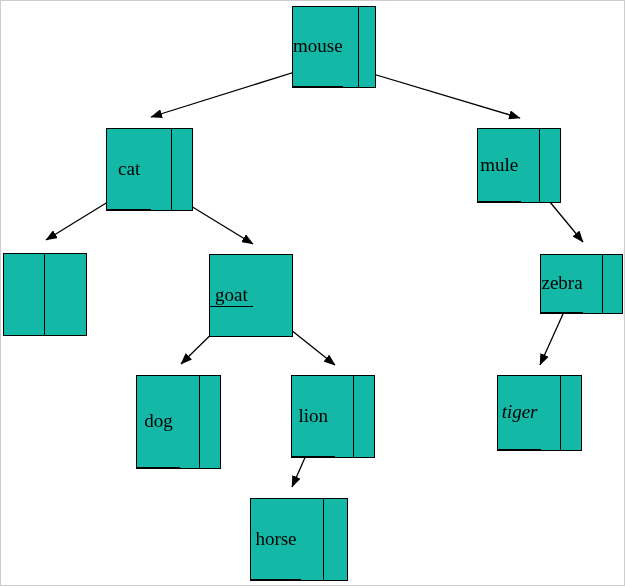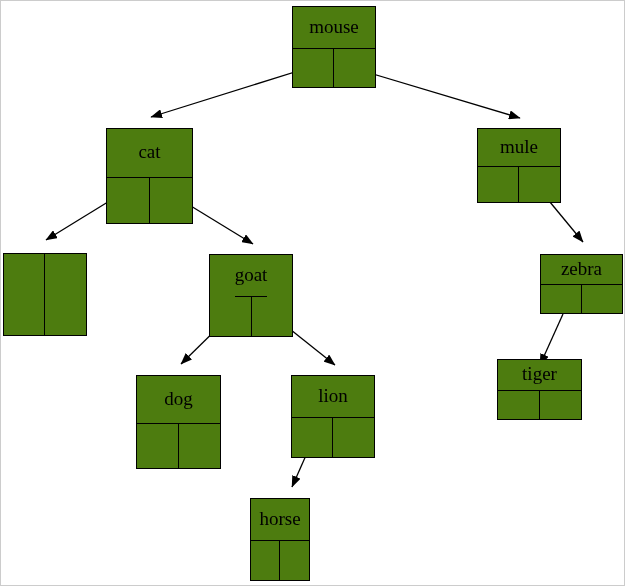--- a/index.html
+++ b/index.html
@@ -22,23 +22,23 @@
     left: 0;
     top: 0;
     width: 625px;
     height: 586px;
     pointer-events: none;
   }
   .node {
     position: absolute;
     box-sizing: border-box;
     border: 1.4px solid #000000;
-    background: #4d7c0f;
+    background: #14b8a6;
     display: flex;
-    flex-direction: column;
+    flex-direction: row;
   }
   .node-label {
     flex: 0 0 52%;
     display: flex;
     align-items: center;
     justify-content: center;
     font-size: 19px;
     line-height: 1;
     color: #000000;
     border-bottom: 1.4px solid #000000;
@@ -80,21 +80,21 @@
       </g>
   </svg>
   <div id="nodes-layer">
       <div class="node" style="left: 291px; top: 5px; width: 84px; height: 82px;">
         <div class="node-label">mouse</div>
         <div class="node-pointers">
           <div class="ptr-cell ptr-left"></div>
           <div class="ptr-cell ptr-right"></div>
         </div>
       </div>
-      <div class="node" style="left: 105px; top: 127px; width: 87px; height: 96px;">
+      <div class="node" style="left: 105px; top: 127px; width: 87px; height: 83px;">
         <div class="node-label">cat</div>
         <div class="node-pointers">
           <div class="ptr-cell ptr-left"></div>
           <div class="ptr-cell ptr-right"></div>
         </div>
       </div>
       <div class="node" style="left: 476px; top: 127px; width: 84px; height: 75px;">
         <div class="node-label">mule</div>
         <div class="node-pointers">
           <div class="ptr-cell ptr-left"></div>
@@ -128,28 +128,28 @@
           <div class="ptr-cell ptr-right"></div>
         </div>
       </div>
       <div class="node" style="left: 290px; top: 374px; width: 84px; height: 83px;">
         <div class="node-label">lion</div>
         <div class="node-pointers">
           <div class="ptr-cell ptr-left"></div>
           <div class="ptr-cell ptr-right"></div>
         </div>
       </div>
-      <div class="node" style="left: 496px; top: 358px; width: 85px; height: 61px;">
+      <div class="node" style="left: 496px; top: 374px; width: 85px; height: 76px; font-style: italic;">
         <div class="node-label">tiger</div>
         <div class="node-pointers">
           <div class="ptr-cell ptr-left"></div>
           <div class="ptr-cell ptr-right"></div>
         </div>
       </div>
-      <div class="node" style="left: 249px; top: 497px; width: 60px; height: 83px;">
+      <div class="node" style="left: 249px; top: 497px; width: 98px; height: 83px;">
         <div class="node-label">horse</div>
         <div class="node-pointers">
           <div class="ptr-cell ptr-left"></div>
           <div class="ptr-cell ptr-right"></div>
         </div>
       </div>
     </div>
 </div>
 
 </body></html>

